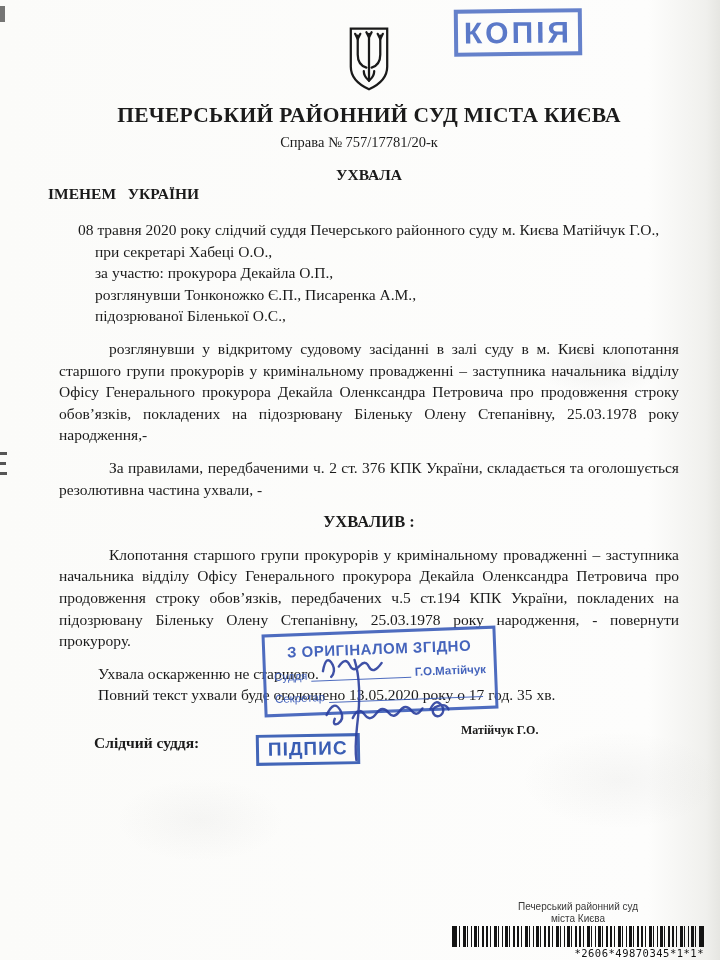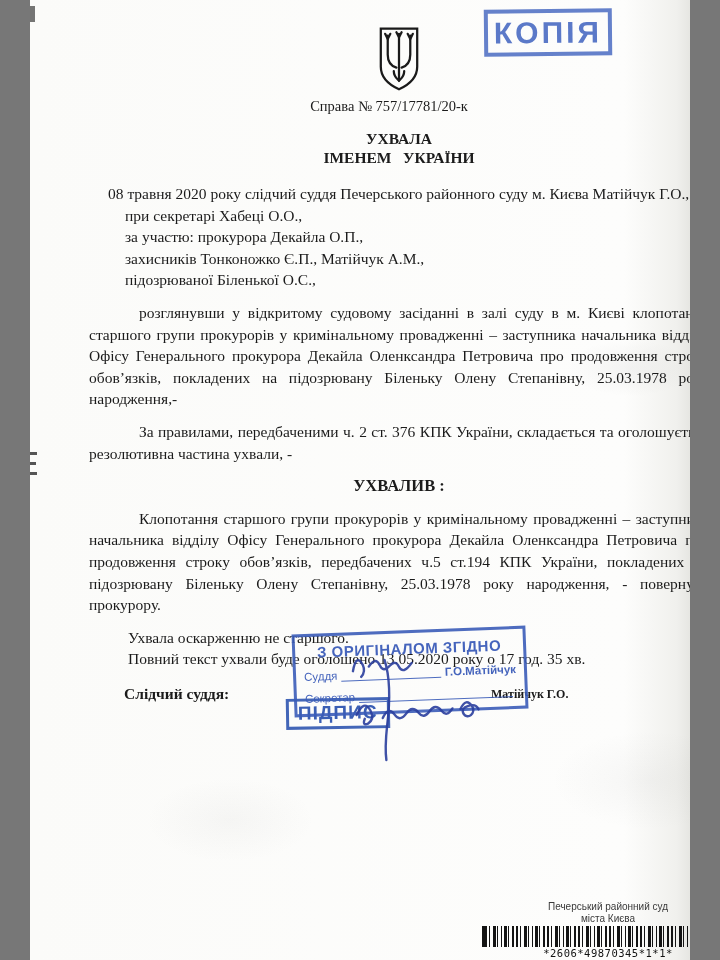--- a/index.html
+++ b/index.html
@@ -1,38 +1,38 @@
 <!DOCTYPE html>
 <html><head>
 <meta charset="utf-8">
 <style>
   html,body{margin:0;padding:0;background:#777;}
-  .page{position:relative;width:660px;height:960px;margin:0 auto;overflow:hidden;
+  .page{position:relative;width:720px;height:960px;margin:0 auto;overflow:hidden;
     background:linear-gradient(90deg,#fbfbf9 0%,#fdfdfc 90%,#f0f0ed 98%,#e6e6e2 100%);
     font-family:"Liberation Serif",serif;color:#1b1b1b;}
   .texture{position:absolute;inset:0;pointer-events:none;
     background:
       radial-gradient(ellipse 90px 40px at 600px 368px, rgba(120,120,120,.08), transparent 70%),
       radial-gradient(ellipse 140px 70px at 620px 780px, rgba(120,120,120,.06), transparent 70%),
       radial-gradient(ellipse 120px 60px at 200px 820px, rgba(120,120,120,.05), transparent 70%);}
   .doc{position:absolute;left:48px;top:0;width:642px;}
   .emblem-wrap{text-align:center;padding-top:26px;height:66px;}
   .court-title{text-align:center;font-weight:bold;font-size:21.5px;letter-spacing:.3px;margin-top:11px;white-space:nowrap;}
   .case-number{text-align:center;font-size:14.5px;margin-top:6px;padding-right:20px;}
   .doc-title{text-align:center;font-weight:bold;font-size:15.5px;margin-top:15px;}
-  .doc-subtitle{text-align:center;font-weight:bold;font-size:15.5px;margin-top:1px;white-space:pre;}
+  .doc-subtitle{font-weight:bold;font-size:15.5px;margin-top:1px;white-space:pre;}
   .body-text{font-size:15.5px;line-height:21.6px;}
   .intro{margin-top:16px;}
   .intro-first{text-indent:30px;}
   .intro-line{padding-left:47px;}
   .para{text-align:justify;text-indent:50px;margin:11px;}
   .resolution-heading{text-align:center;font-weight:bold;font-size:16.5px;margin:9px 0 11px 0;}
   .plain-indent{text-indent:50px;}
   .sig-row{position:relative;height:60px;margin-top:12px;}
-  .sig-label{position:absolute;left:46px;top:3px;font-weight:bold;font-size:15.5px;}
+  .sig-label{position:absolute;left:46px;top:16px;font-weight:bold;font-size:15.5px;}
   .sign-stamp{position:absolute;left:208px;top:16px;border:3px solid rgba(47,85,176,.9);
     color:rgba(47,85,176,.95);font-family:"Liberation Sans",sans-serif;font-weight:bold;
     font-size:19px;letter-spacing:1px;padding:1px 9px 2px 9px;transform:rotate(-1deg);background:rgba(255,255,255,.2);}
   .sig-name{position:absolute;left:413px;top:5px;font-weight:bold;font-size:12px;}
   .copy-stamp{position:absolute;left:454px;top:9px;width:120px;height:39px;
     border:4px solid rgba(62,98,190,.8);display:flex;align-items:center;justify-content:center;
     font-family:"Liberation Sans",sans-serif;font-weight:bold;font-size:30px;letter-spacing:3px;
     color:rgba(62,98,190,.85);transform:rotate(-.6deg);text-shadow:0 0 1px rgba(255,255,255,.6);}
   .cert-stamp{position:absolute;left:263px;top:630px;width:212px;border:3px solid rgba(59,92,184,.9);
     padding:7px 8px 9px 8px;transform:rotate(-2.2deg);font-family:"Liberation Sans",sans-serif;color:rgba(59,92,184,.95);}
@@ -43,21 +43,21 @@
   .cert-sigs{position:absolute;left:-15px;top:-12px;width:260px;height:150px;overflow:visible;pointer-events:none;}
   .footer{position:absolute;left:452px;top:901px;width:252px;text-align:center;font-family:"Liberation Sans",sans-serif;}
   .footer-line{font-size:10px;line-height:11.5px;color:#3a3a3a;}
   .barcode{height:21px;margin-top:2px;
     background:repeating-linear-gradient(90deg,
       #141414 0 2px,transparent 2px 4px,#141414 4px 5px,transparent 5px 8px,
       #141414 8px 11px,transparent 11px 12px,#141414 12px 13px,transparent 13px 16px,
       #141414 16px 17px,transparent 17px 19px,#141414 19px 22px,transparent 22px 23px,
       #141414 23px 24px,transparent 24px 27px,#141414 27px 29px,transparent 29px 31px);
     border-left:3px solid #141414;border-right:3px solid #141414;}
-  .barcode-number{font-family:"DejaVu Sans Mono",monospace;font-size:10.5px;letter-spacing:.5px;color:#111;margin-top:0;}
+  .barcode-number{font-family:"DejaVu Sans Mono",monospace;font-size:10.5px;letter-spacing:.5px;color:#111;margin-top:0;text-align:right;}
   .artifact{position:absolute;background:#2c2c2c;}
   .a1{left:0;top:6px;width:5px;height:16px;opacity:.65;}
   .a2{left:0;top:452px;width:7px;height:3px;opacity:.8;}
   .a3{left:0;top:462px;width:6px;height:3px;opacity:.8;}
   .a4{left:0;top:472px;width:7px;height:3px;opacity:.8;}
 </style>
 </head>
 <body>
 
 <div class="page">
@@ -81,31 +81,32 @@
           <path d="M30 9 V48"></path>
           <path d="M14 9 L17 15 L20 9"></path>
           <path d="M40 9 L43 15 L46 9"></path>
           <path d="M27 7 L30 13 L33 7"></path>
           <path d="M30 48 V63"></path>
           <path d="M24 52 C24 58 27 60 30 63 C33 60 36 58 36 52"></path>
         </g>
       </svg>
     </div>
 
+    <div class="court-title">ПЕЧЕРСЬКИЙ РАЙОННИЙ СУД МІСТА КИЄВА</div>
     <div class="case-number">Справа №  757/17781/20-к</div>
 
     <div class="doc-title">УХВАЛА</div>
     <div class="doc-subtitle">ІМЕНЕМ&nbsp;&nbsp; УКРАЇНИ</div>
 
     <div class="body-text">
       <div class="intro">
         <div class="intro-first">08 травня 2020 року слідчий суддя Печерського районного суду м. Києва Матійчук Г.О.,</div>
         <div class="intro-line">при секретарі Хабеці О.О.,</div>
         <div class="intro-line">за участю: прокурора  Декайла О.П.,</div>
-        <div class="intro-line">захисників Тонконожко Є.П., Матійчук А.М.,</div>
+        <div class="intro-line">розглянувши Тонконожко Є.П., Писаренка А.М.,</div>
         <div class="intro-line">підозрюваної Біленької О.С.,</div>
       </div>
 
       <p class="para">розглянувши у відкритому судовому засіданні в залі суду в м. Києві клопотання старшого групи прокурорів у кримінальному провадженні – заступника начальника відділу Офісу Генерального прокурора Декайла Оленксандра Петровича про продовження строку обов’язків, покладених на підозрювану Біленьку  Олену Степанівну, 25.03.1978 року народження,-</p>
       <p class="para">За правилами, передбаченими ч. 2 ст. 376 КПК України, складається та оголошується резолютивна частина ухвали, -</p>
 
       <div class="resolution-heading">УХВАЛИВ :</div>
 
       <p class="para">Клопотання старшого групи прокурорів у кримінальному провадженні – заступника начальника відділу Офісу Генерального прокурора Декайла Оленксандра Петровича про продовження строку обов’язків, передбачених ч.5 ст.194 КПК України, покладених на підозрювану Біленьку  Олену Степанівну, 25.03.1978 року народження, - повернути прокурору.</p>
       <div class="plain-indent">Ухвала оскарженню не старшого.</div>

